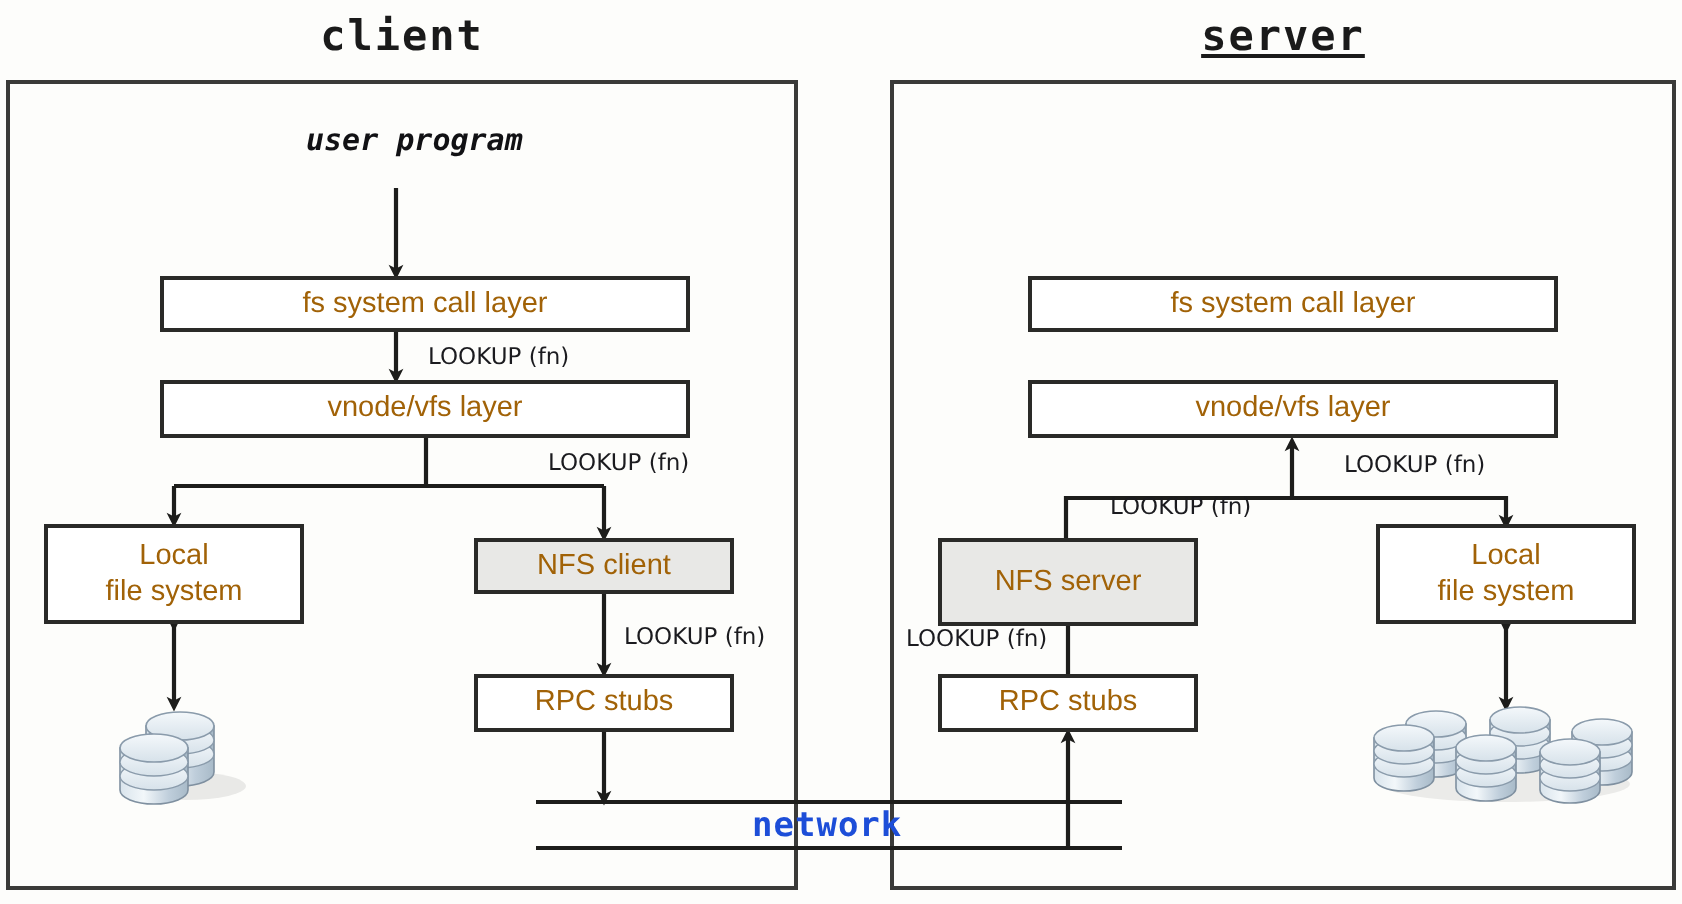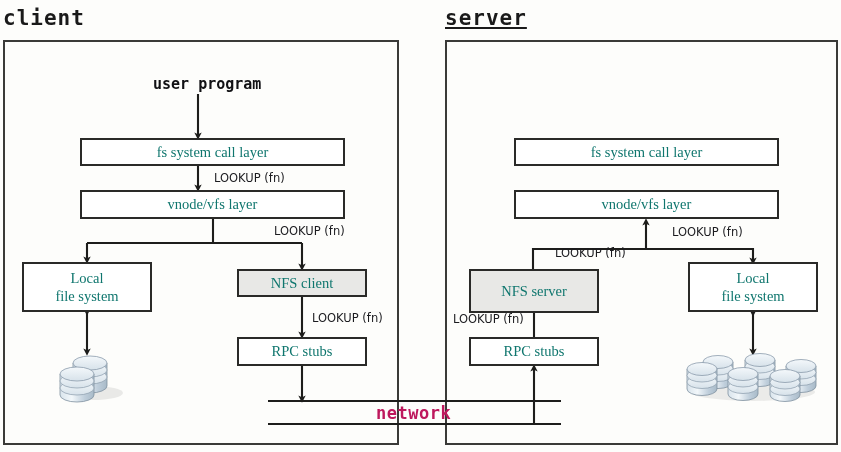--- a/index.html
+++ b/index.html
@@ -15,39 +15,39 @@
     font-family: "DejaVu Sans Mono", "Liberation Mono", monospace;
     overflow: hidden;
   }
   .panel-title {
     position: absolute;
     font-family: "DejaVu Sans Mono", "Liberation Mono", monospace;
     font-size: 21px;
     font-weight: bold;
     color: #1a1a1a;
     letter-spacing: 1px;
-    text-align: left;
+    text-align: center;
   }
   .panel {
     position: absolute;
     border: 2px solid #3a3a38;
     background: #fdfdfb;
     box-sizing: border-box;
   }
   .node {
     position: absolute;
     border: 2px solid #2a2a28;
     background: #ffffff;
     box-sizing: border-box;
     display: flex;
     align-items: center;
     justify-content: center;
-    font-family: Liberation Serif, serif;
+    font-family: Liberation Sans, sans-serif;
     font-size: 14.5px;
-    color: #0f766e;
+    color: #a16207;
     line-height: 1.25;
     text-align: center;
     white-space: pre;
   }
   .node.shaded {
     background: #e8e8e6;
   }
   .plain-label {
     position: absolute;
     font-family: "DejaVu Sans Mono", "Liberation Mono", monospace;
@@ -61,21 +61,21 @@
     font-family: "DejaVu Sans", "Liberation Sans", sans-serif;
     font-size: 11.5px;
     color: #1b1b1f;
     white-space: nowrap;
   }
   .net-label {
     position: absolute;
     font-family: "DejaVu Sans Mono", "Liberation Mono", monospace;
     font-size: 17px;
     font-weight: bold;
-    color: #be185d;
+    color: #1d4ed8;
     letter-spacing: 0.5px;
     white-space: nowrap;
   }
   svg.wires {
     position: absolute;
     left: 0;
     top: 0;
     width: 841px;
     height: 452px;
     pointer-events: none;
@@ -196,21 +196,21 @@
       </g>
       <g>
         <path d="M770,376 L770,395 a15,6.5 0 0 0 30,0 L800,376 Z" fill="url(#diskSide)" stroke="#7f90a0" stroke-width="0.8"></path>
         <ellipse cx="785" cy="389" rx="15" ry="6.5" fill="url(#diskTop)" stroke="#8a9bab" stroke-width="0.7"></ellipse>
         <ellipse cx="785" cy="382.5" rx="15" ry="6.5" fill="url(#diskTop)" stroke="#8a9bab" stroke-width="0.7"></ellipse>
         <ellipse cx="785" cy="376" rx="15" ry="6.5" fill="url(#diskTop)" stroke="#8a9bab" stroke-width="0.8"></ellipse>
       </g>
     </g>
   </svg>
 
-  <div class="plain-label" style="left:153px; top:75px;">user program</div>
+  <div class="plain-label" style="left:153px; top:61px;font-style:italic;">user program</div>
 
   <div class="node" style="left:80px; top:138px; width:265px; height:28px;">fs system call layer</div>
 
   <div class="node" style="left:80px; top:190px; width:265px; height:29px;">vnode/vfs layer</div>
 
   <div class="node" style="left:22px; top:262px; width:130px; height:50px; flex-direction:column;">
     <span>Local</span>
     <span>file system</span>
   </div>
 

